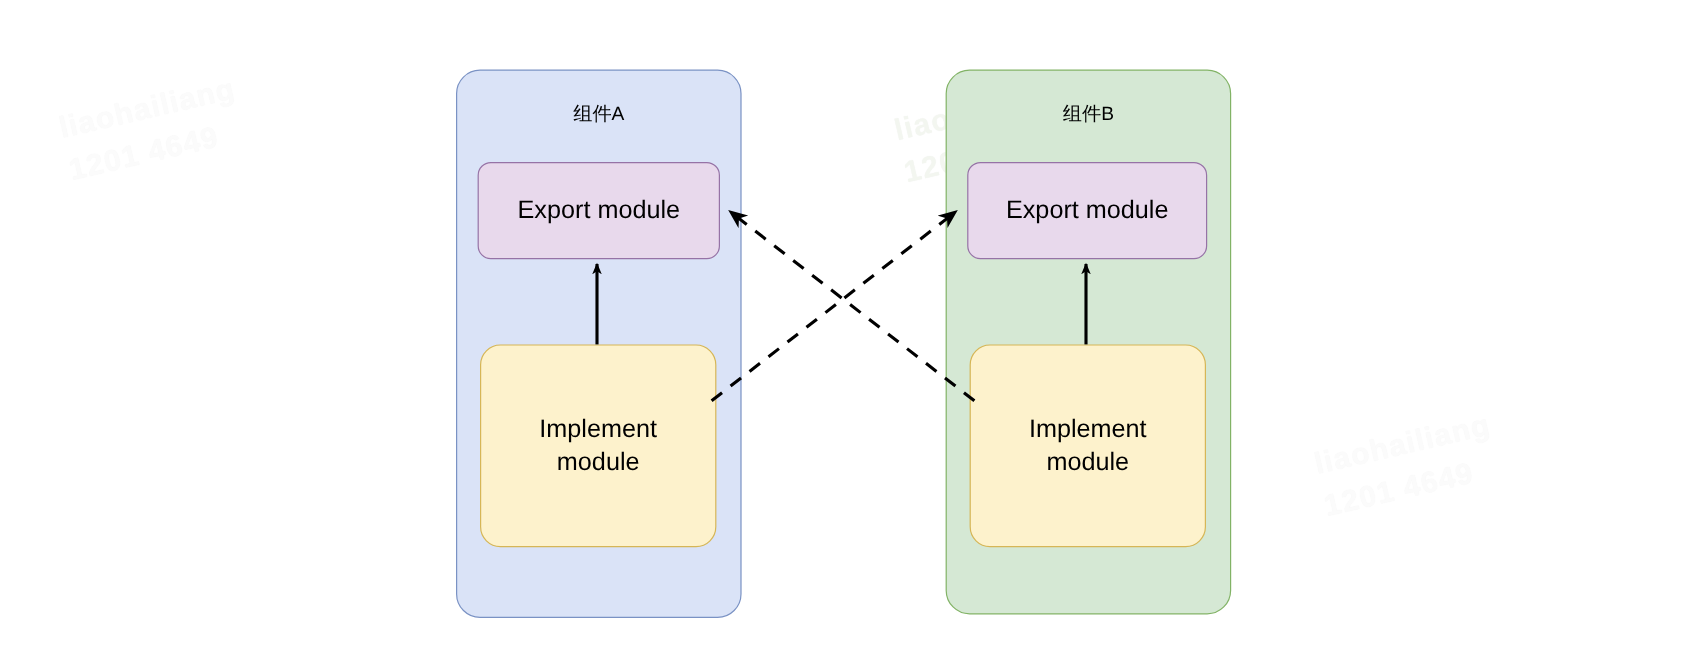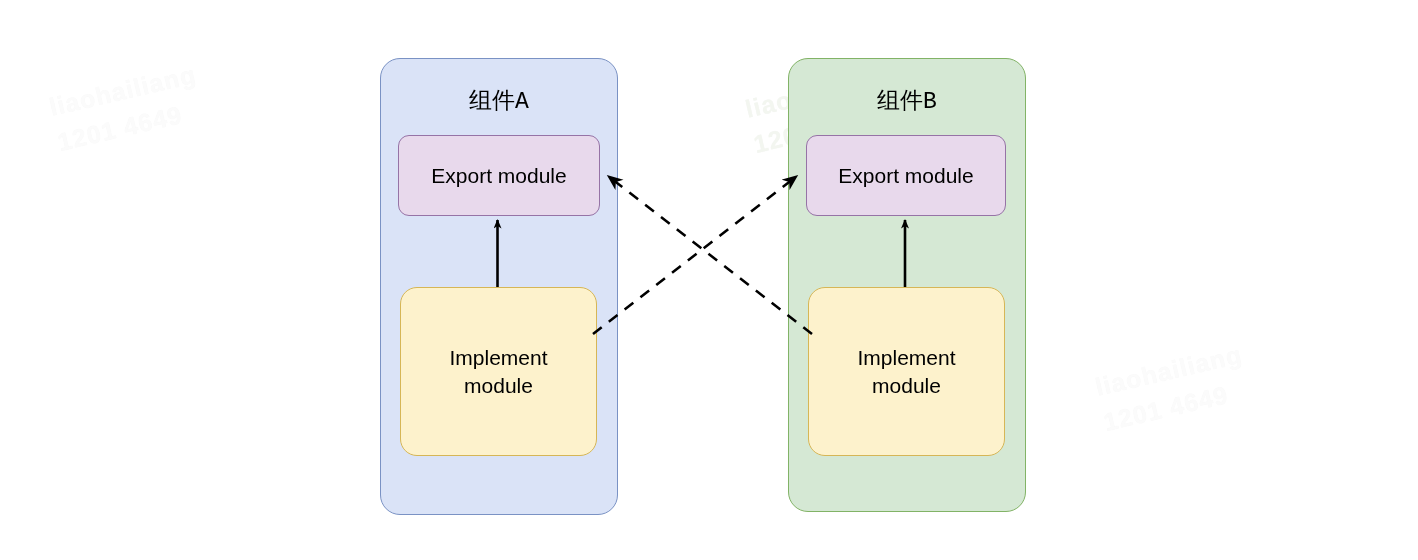--- a/index.html
+++ b/index.html
@@ -51,23 +51,23 @@
     left: 788px; top: 58px;
     width: 238px; height: 454px;
     background: #d5e8d4;
     border: 1.6px solid #82b366;
   }
   .container-title {
     position: absolute;
     left: 0; right: 0;
     top: 26px;
     text-align: center;
-    font-size: 23px;
+    font-size: 16px;
     color: #000000;
-    font-family: Liberation Mono, monospace;
+    font-family: Liberation Sans, sans-serif;
   }
 
   
   .module-box {
     position: absolute;
     box-sizing: border-box;
     display: flex;
     align-items: center;
     justify-content: center;
     text-align: center;

